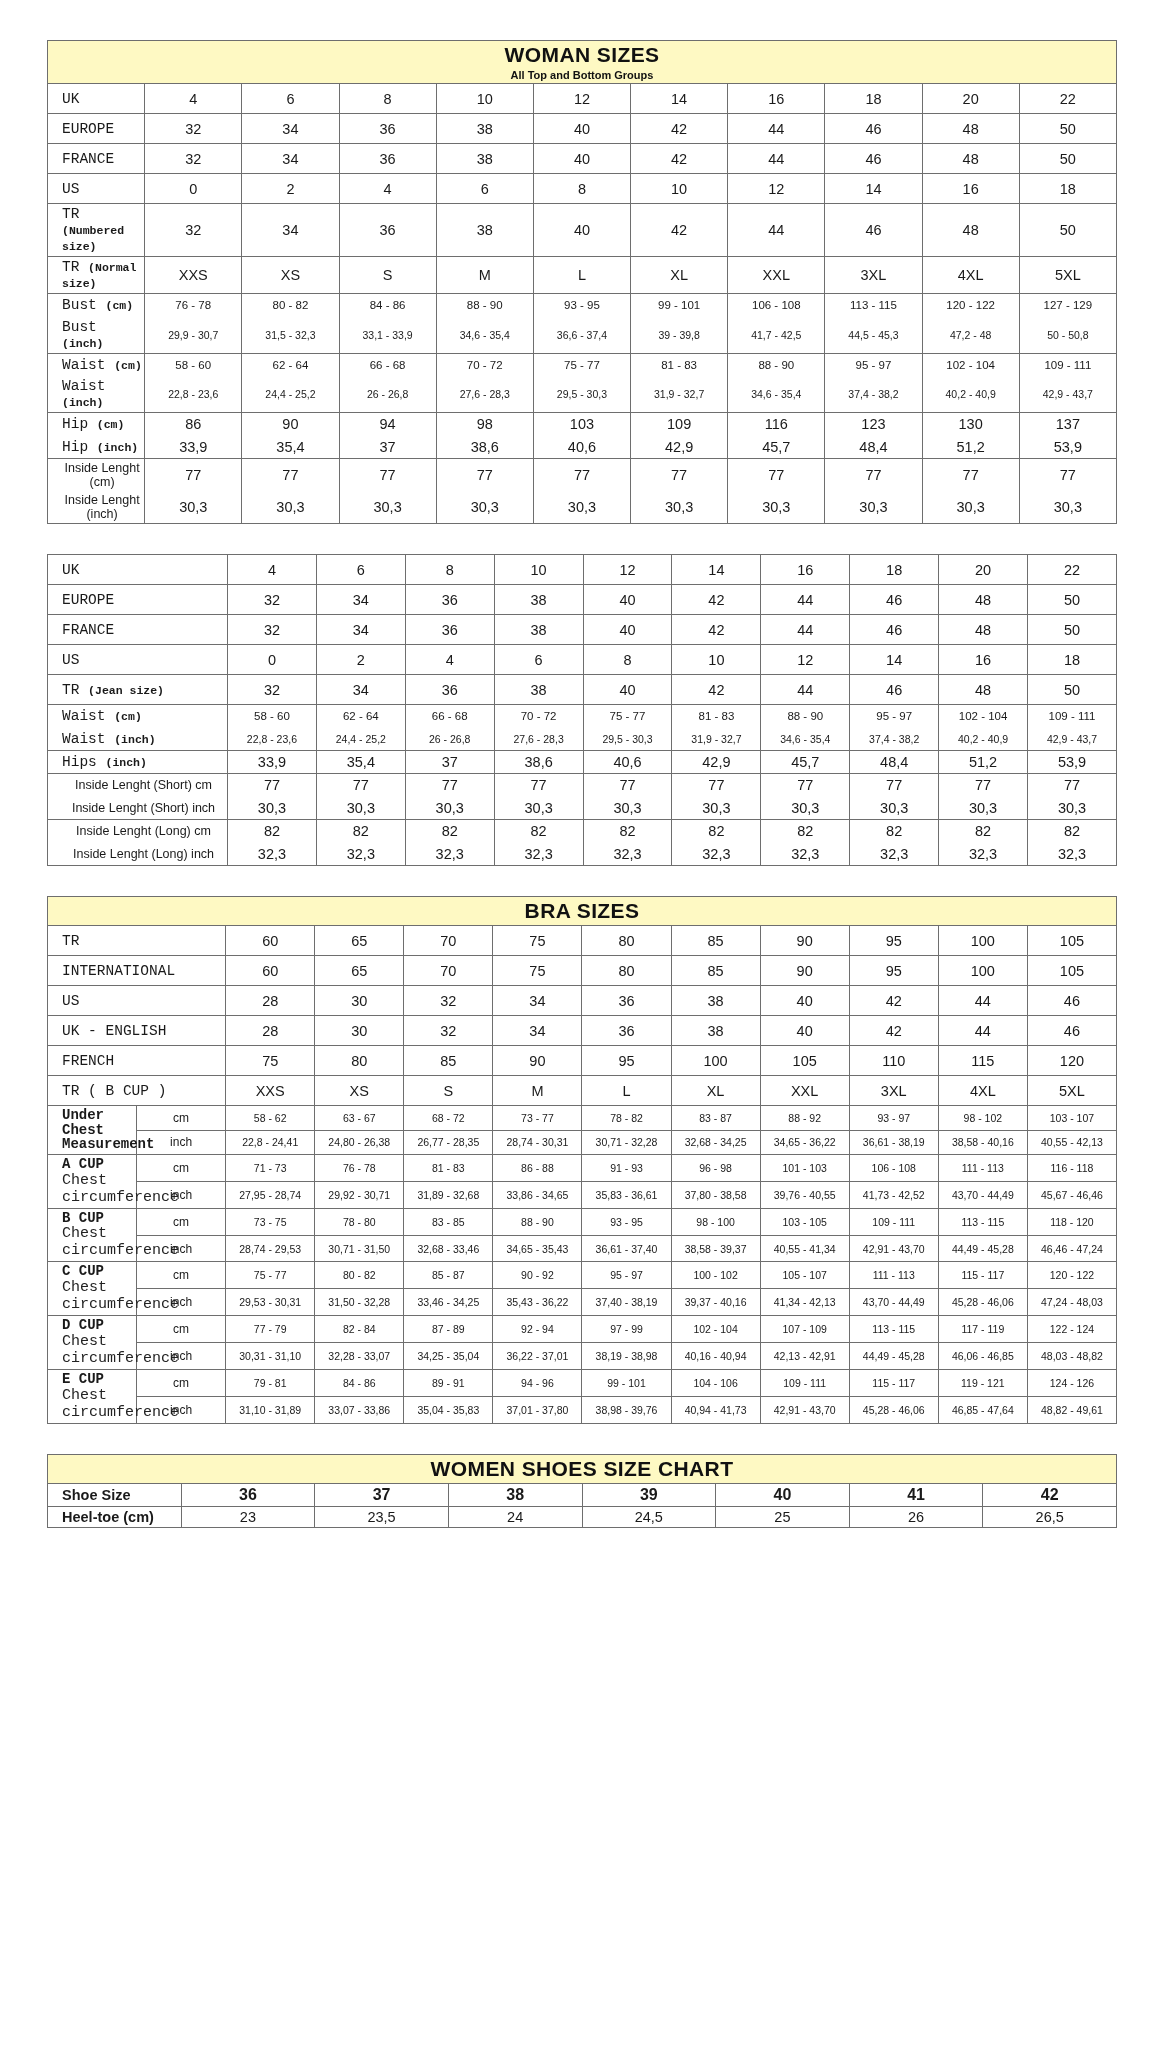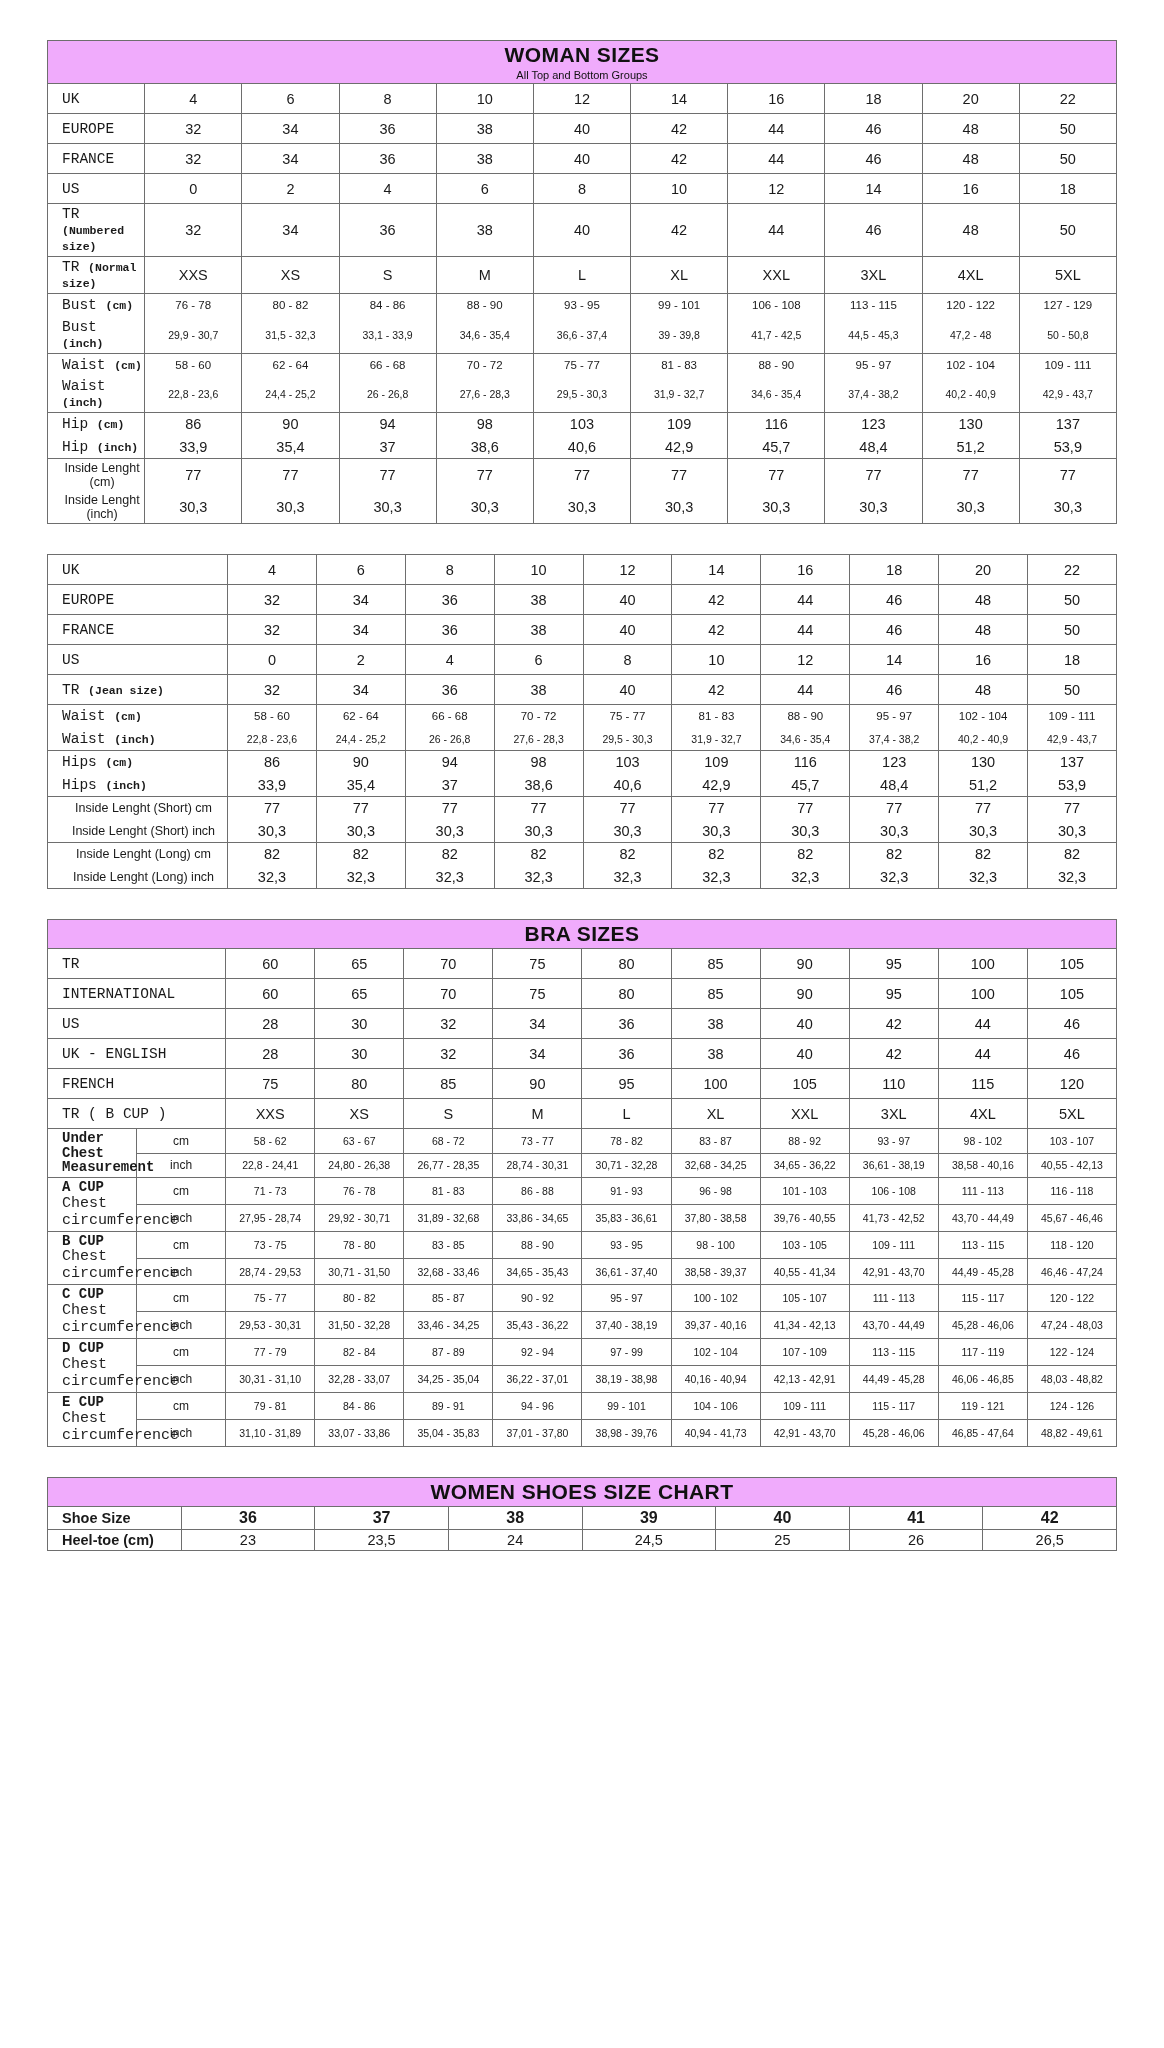--- a/index.html
+++ b/index.html
@@ -24,33 +24,33 @@
     border: 1px solid #3a3a3a;
   }
   table.chart td, table.chart th {
     border: 1px solid #6e6e6e;
     text-align: center;
     vertical-align: middle;
     font-weight: normal;
     padding: 2px 2px;
   }
   .title-cell {
-    background: #f0abfc;
+    background: #fef9c3;
     border: 1px solid #3a3a3a;
     padding: 9px 4px 9px 4px;
   }
   .title-main {
     font-size: 21px;
     font-weight: bold;
     letter-spacing: 0.4px;
     color: #111;
   }
   .title-sub {
     font-size: 11px;
-    font-weight: normal;
+    font-weight: bold;
     margin-top: 2px;
     color: #111;
   }
   .rowlabel {
     text-align: left !important;
     padding-left: 14px !important;
     font-size: 14.5px;
     font-weight: bold;
     font-family: Liberation Mono, monospace;
   }
@@ -390,33 +390,20 @@
         <td class="val-xs nb-top">27,6 - 28,3</td>
         <td class="val-xs nb-top">29,5 - 30,3</td>
         <td class="val-xs nb-top">31,9 - 32,7</td>
         <td class="val-xs nb-top">34,6 - 35,4</td>
         <td class="val-xs nb-top">37,4 - 38,2</td>
         <td class="val-xs nb-top">40,2 - 40,9</td>
         <td class="val-xs nb-top">42,9 - 43,7</td>
       </tr>
 
       <tr class="thin">
-        <td class="rowlabel nb-bottom"><span>Hips </span><span class="unit">(cm)</span></td>
-        <td class="val nb-bottom">86</td>
-        <td class="val nb-bottom">90</td>
-        <td class="val nb-bottom">94</td>
-        <td class="val nb-bottom">98</td>
-        <td class="val nb-bottom">103</td>
-        <td class="val nb-bottom">109</td>
-        <td class="val nb-bottom">116</td>
-        <td class="val nb-bottom">123</td>
-        <td class="val nb-bottom">130</td>
-        <td class="val nb-bottom">137</td>
-      </tr>
-      <tr class="thin">
         <td class="rowlabel nb-top"><span>Hips </span><span class="unit">(inch)</span></td>
         <td class="val nb-top">33,9</td>
         <td class="val nb-top">35,4</td>
         <td class="val nb-top">37</td>
         <td class="val nb-top">38,6</td>
         <td class="val nb-top">40,6</td>
         <td class="val nb-top">42,9</td>
         <td class="val nb-top">45,7</td>
         <td class="val nb-top">48,4</td>
         <td class="val nb-top">51,2</td>

